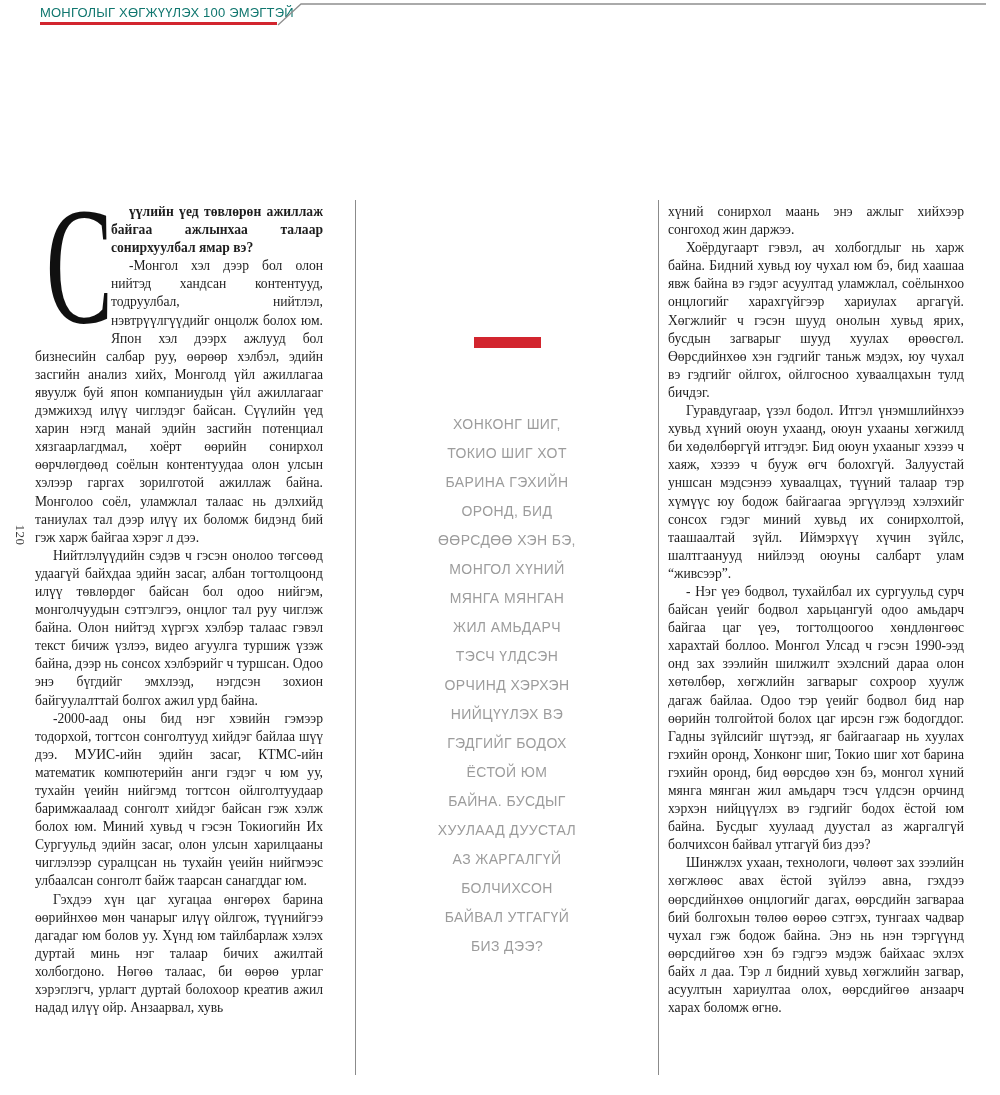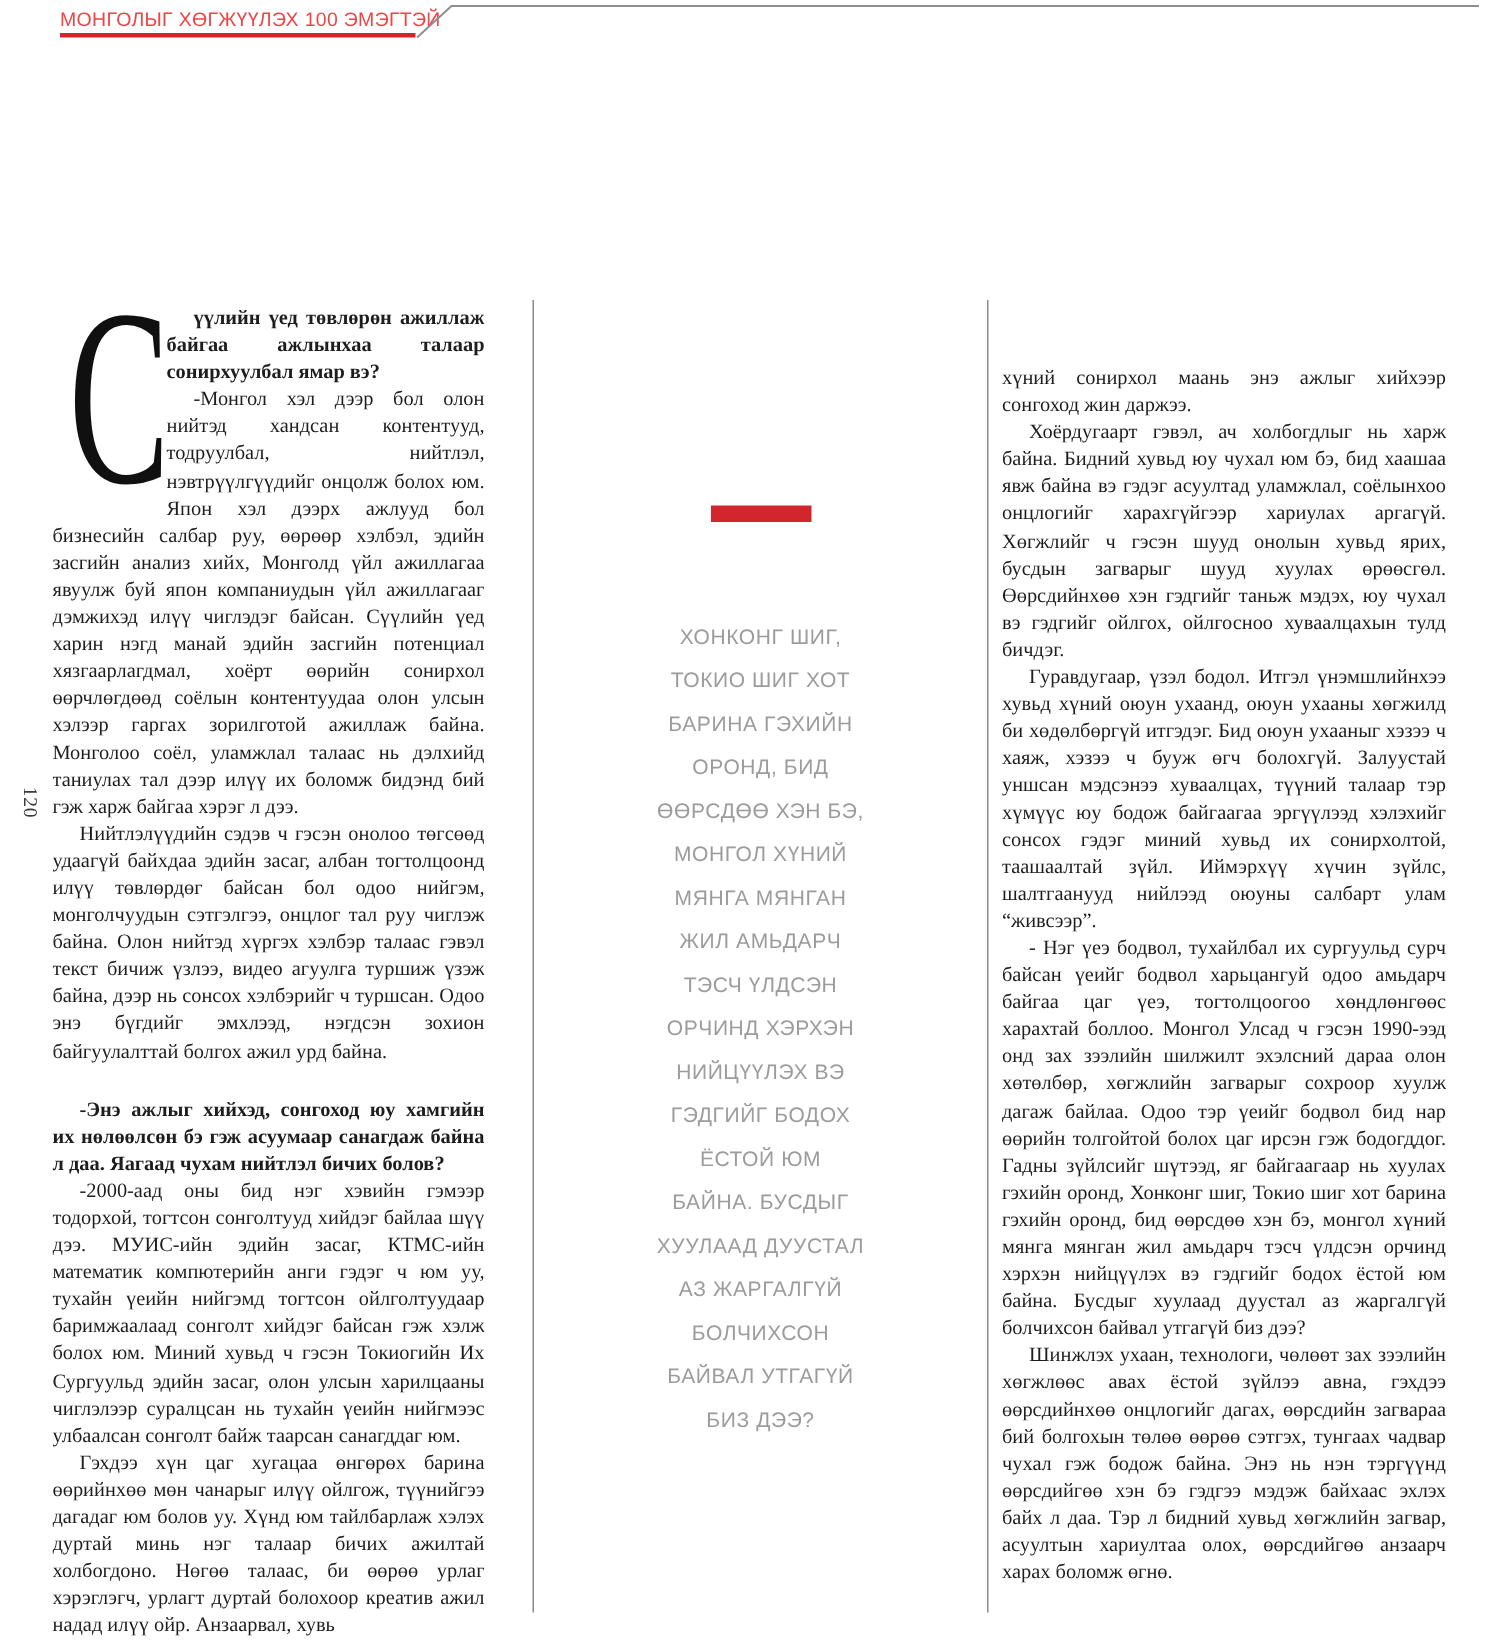--- a/index.html
+++ b/index.html
@@ -6,21 +6,21 @@
   html, body { margin: 0; padding: 0; background: #ffffff; }
   .page {
     position: relative; width: 1000px; height: 1095px;
     background: #ffffff; overflow: hidden;
     font-family: "Liberation Serif", serif;
   }
   
   .header-title {
     position: absolute; left: 40px; top: 5px;
     font-family: "Liberation Sans", sans-serif;
-    font-size: 13px; color: #ef4444; letter-spacing: 0.2px;
+    font-size: 13px; color: #0f766e; letter-spacing: 0.2px;
     white-space: nowrap;
   }
   .red-rule {
     position: absolute; left: 40px; top: 22px;
     width: 237px; height: 3px; background: #d2252e;
   }
   .header-line-svg { position: absolute; left: 0; top: 0; }
   
   .page-num {
     position: absolute; left: 0px; top: 527px; width: 40px;
@@ -30,21 +30,21 @@
   }
   
   .col {
     position: absolute; top: 203px; height: 892px; overflow: hidden;
     font-size: 13.6px; line-height: 18.1px; color: #1d1d1d;
     text-align: justify;
   }
   .col-left  { left: 35px;  width: 288px; }
   .col-right { left: 668px; width: 296px; }
   .col p { margin: 0; text-indent: 18px; }
-  .col p.no-indent { text-indent: 0; margin-top: 40px; }
+  .col p.no-indent { text-indent: 0; }
   .lead { font-weight: bold; text-indent: 0; }
   .subhead { font-weight: bold; }
   .subhead-gap { margin-top: 21px !important; }
   
   .dropcap-box {
     float: left; width: 66px; height: 126px;
     margin: 4px 10px 0 0; position: relative;
   }
   .dropcap-box .cap {
     position: absolute; left: 0; top: -26px;
@@ -86,21 +86,20 @@
   <div class="page-num">120</div>
 
   <section class="col col-left">
     <p class="lead">
       <span class="dropcap-box">
           <span class="cap">С</span>
         </span><span>үүлийн үед төвлөрөн ажиллаж байгаа ажлынхаа талаар сонирхуулбал ямар вэ?</span>
     </p>
     <p>-Монгол хэл дээр бол олон нийтэд хандсан контентууд, тодруулбал, нийтлэл, нэвтрүүлгүүдийг онцолж болох юм. Япон хэл дээрх ажлууд бол бизнесийн салбар руу, өөрөөр хэлбэл, эдийн засгийн анализ хийх, Монголд үйл ажиллагаа явуулж буй япон компаниудын үйл ажиллагааг дэмжихэд илүү чиглэдэг байсан. Сүүлийн үед харин нэгд манай эдийн засгийн потенциал хязгаарлагдмал, хоёрт өөрийн сонирхол өөрчлөгдөөд соёлын контентуудаа олон улсын хэлээр гаргах зорилготой ажиллаж байна. Монголоо соёл, уламжлал талаас нь дэлхийд таниулах тал дээр илүү их боломж бидэнд бий гэж харж байгаа хэрэг л дээ.</p>
     <p>Нийтлэлүүдийн сэдэв ч гэсэн онолоо төгсөөд удаагүй байхдаа  эдийн засаг, албан тогтолцоонд  илүү төвлөрдөг байсан бол одоо нийгэм, монголчуудын сэтгэлгээ, онцлог тал руу чиглэж байна. Олон нийтэд хүргэх хэлбэр талаас гэвэл текст бичиж үзлээ, видео агуулга туршиж үзэж байна, дээр нь сонсох хэлбэрийг ч туршсан. Одоо энэ бүгдийг эмхлээд, нэгдсэн зохион байгуулалттай болгох ажил урд байна.</p>
-    <p class="subhead subhead-gap">-Энэ ажлыг хийхэд, сонгоход юу хамгийн их нөлөөлсөн бэ гэж асуумаар санагдаж байна л даа. Яагаад чухам нийтлэл бичих болов?</p>
     <p>-2000-аад оны  бид нэг хэвийн гэмээр тодорхой, тогтсон сонголтууд хийдэг байлаа шүү дээ. МУИС-ийн эдийн засаг, КТМС-ийн математик компютерийн анги  гэдэг ч юм уу,  тухайн үеийн  нийгэмд тогтсон ойлголтуудаар баримжаалаад сонголт хийдэг байсан гэж хэлж болох юм. Миний хувьд ч гэсэн Токиогийн Их Сургуульд эдийн засаг, олон улсын харилцааны чиглэлээр суралцсан нь тухайн үеийн нийгмээс улбаалсан сонголт байж таарсан санагддаг юм.</p>
     <p>Гэхдээ хүн цаг хугацаа өнгөрөх барина өөрийнхөө мөн чанарыг илүү ойлгож, түүнийгээ  дагадаг юм болов уу. Хүнд юм тайлбарлаж хэлэх дуртай минь нэг талаар бичих ажилтай холбогдоно. Нөгөө талаас, би өөрөө урлаг хэрэглэгч, урлагт дуртай болохоор креатив ажил  надад илүү ойр. Анзаарвал, хувь</p>
   </section>
 
   <div class="divider divider-l"></div>
   <div class="divider divider-r"></div>
 
   <section class="col-mid">
     <div class="red-dash"></div>
     <blockquote class="pullquote">ХОНКОНГ ШИГ,

